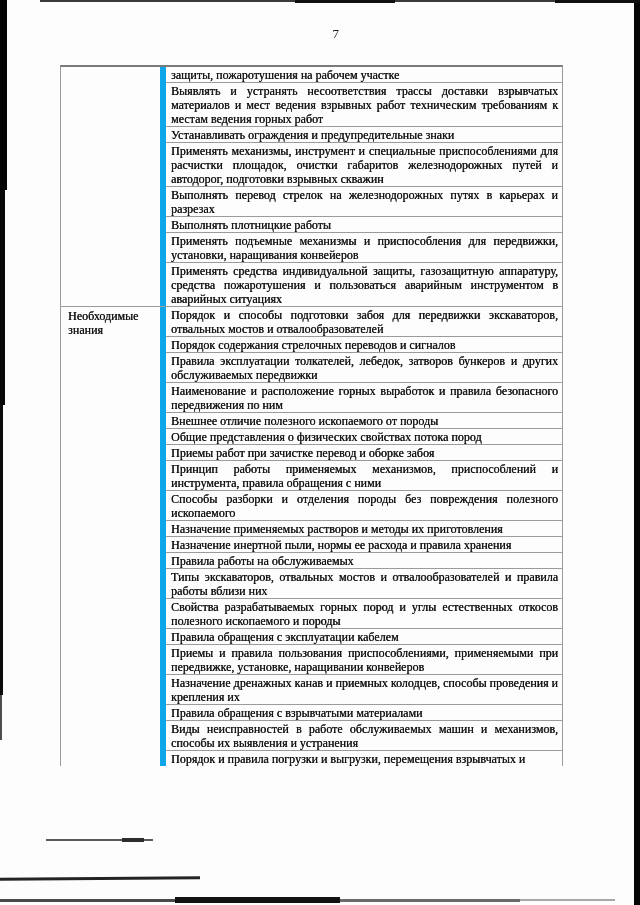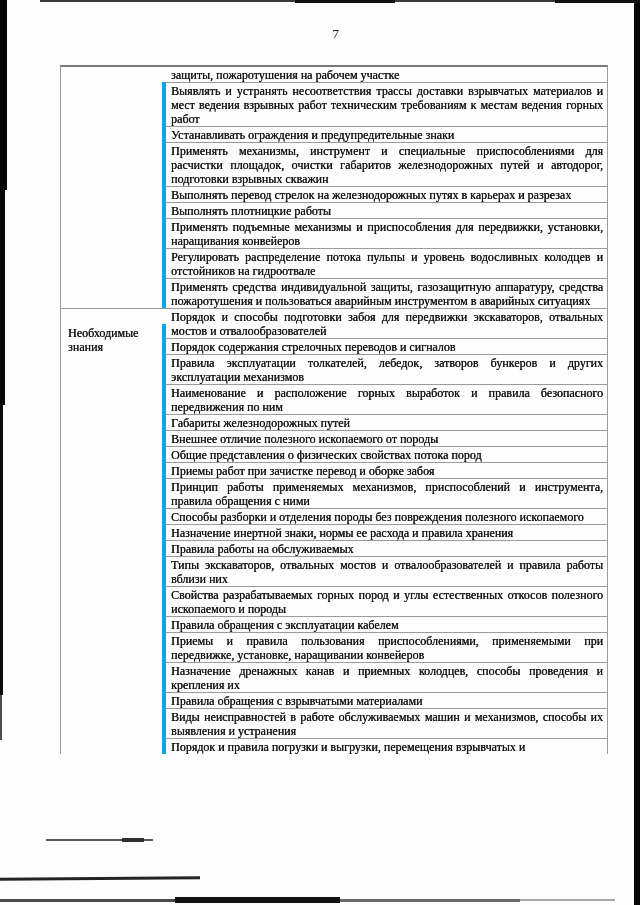--- a/index.html
+++ b/index.html
@@ -13,34 +13,33 @@
   .page { position:absolute; inset:0; background:#fdfdfd; overflow:hidden; }
 
   
   .page-number {
     position:absolute; top:26px; left:0; width:672px;
     text-align:center; font-size:13px; letter-spacing:0.5px;
   }
 
   
   .doc-table {
-    position:absolute; left:60px; top:65px; width:548px;
+    position:absolute; left:60px; top:65px; width:503px;
     border-top:2px solid #7a7a7a;
     border-left:1px solid #9b9b9b;
     border-right:1px solid #9b9b9b;
     font-size:12px; line-height:14px;
     text-shadow:0.3px 0 0 currentColor; 
   }
   .t-section { display:flex; align-items:stretch; }
   .t-section.sec-knowledge { border-top:1px solid #9b9b9b; }
   .t-left {
     flex:0 0 105px; width:105px;
-    border-right:4px solid #0ea5e9;
+    border-right:6px solid #0ea5e9;
     padding:2px 21px 0 7px;
-    margin-top:15px;
   }
   .t-right { flex:1; min-width:0; }
   .t-right .row {
     padding:0.5px 4px 0.5px 5px;
     border-bottom:1px solid #9b9b9b;
     text-align:justify;
   }
   .t-section.sec-abilities .row:last-child { border-bottom:none; } 
   .t-section.sec-knowledge .row:last-child { border-bottom:none; }  
 
@@ -74,39 +73,38 @@
     <div class="t-section sec-abilities">
       <div class="t-left"></div>
       <div class="t-right">
           <div class="row">защиты, пожаротушения на рабочем участке</div>
           <div class="row">Выявлять и устранять несоответствия трассы доставки взрывчатых материалов и мест ведения взрывных работ техническим требованиям к местам ведения горных работ</div>
           <div class="row">Устанавливать ограждения и предупредительные знаки</div>
           <div class="row">Применять механизмы, инструмент и специальные приспособлениями для расчистки площадок, очистки габаритов железнодорожных путей и автодорог, подготовки взрывных скважин</div>
           <div class="row">Выполнять перевод стрелок на железнодорожных путях в карьерах и разрезах</div>
           <div class="row">Выполнять плотницкие работы</div>
           <div class="row">Применять подъемные механизмы и приспособления для передвижки, установки, наращивания конвейеров</div>
-          <div class="row">Регулировать распределение потока пульпы и уровень водосливных колодцев и отстойников на гидроотвале</div>
           <div class="row">Применять средства индивидуальной защиты, газозащитную аппаратуру, средства пожаротушения и пользоваться аварийным инструментом в аварийных ситуациях</div>
         </div>
     </div>
 
     <div class="t-section sec-knowledge">
       <div class="t-left">Необходимые знания</div>
       <div class="t-right">
           <div class="row">Порядок и способы подготовки забоя для передвижки экскаваторов, отвальных мостов и отвалообразователей</div>
           <div class="row">Порядок содержания стрелочных переводов и сигналов</div>
-          <div class="row">Правила эксплуатации толкателей, лебедок, затворов бункеров и других эксплуатации механизмов</div>
+          <div class="row">Правила эксплуатации толкателей, лебедок, затворов бункеров и других обслуживаемых передвижки</div>
           <div class="row">Наименование и расположение горных выработок и правила безопасного передвижения по ним</div>
-          <div class="row">Габариты железнодорожных путей</div>
           <div class="row">Внешнее отличие полезного ископаемого от породы</div>
           <div class="row">Общие представления о физических свойствах потока пород</div>
           <div class="row">Приемы работ при зачистке перевод и оборке забоя</div>
           <div class="row">Принцип работы применяемых механизмов, приспособлений и инструмента, правила обращения с ними</div>
           <div class="row">Способы разборки и отделения породы без повреждения полезного ископаемого</div>
-          <div class="row">Назначение инертной знаки, нормы ее расхода и правила хранения</div>
+          <div class="row">Назначение применяемых растворов и методы их приготовления</div>
+          <div class="row">Назначение инертной пыли, нормы ее расхода и правила хранения</div>
           <div class="row">Правила работы на обслуживаемых</div>
           <div class="row">Типы экскаваторов, отвальных мостов и отвалообразователей и правила работы вблизи них</div>
           <div class="row">Свойства разрабатываемых горных пород и углы естественных откосов полезного ископаемого и породы</div>
           <div class="row">Правила обращения с эксплуатации кабелем</div>
           <div class="row">Приемы и правила пользования приспособлениями, применяемыми при передвижке, установке, наращивании конвейеров</div>
           <div class="row">Назначение дренажных канав и приемных колодцев, способы проведения и крепления их</div>
           <div class="row">Правила обращения с взрывчатыми материалами</div>
           <div class="row">Виды неисправностей в работе обслуживаемых машин и механизмов, способы их выявления и устранения</div>
           <div class="row">Порядок и правила погрузки и выгрузки, перемещения взрывчатых и</div>
         </div>

